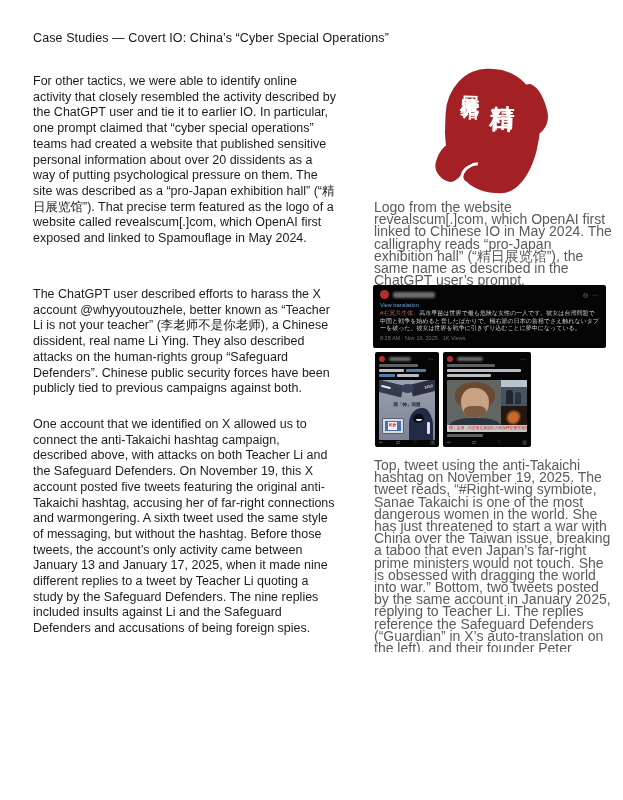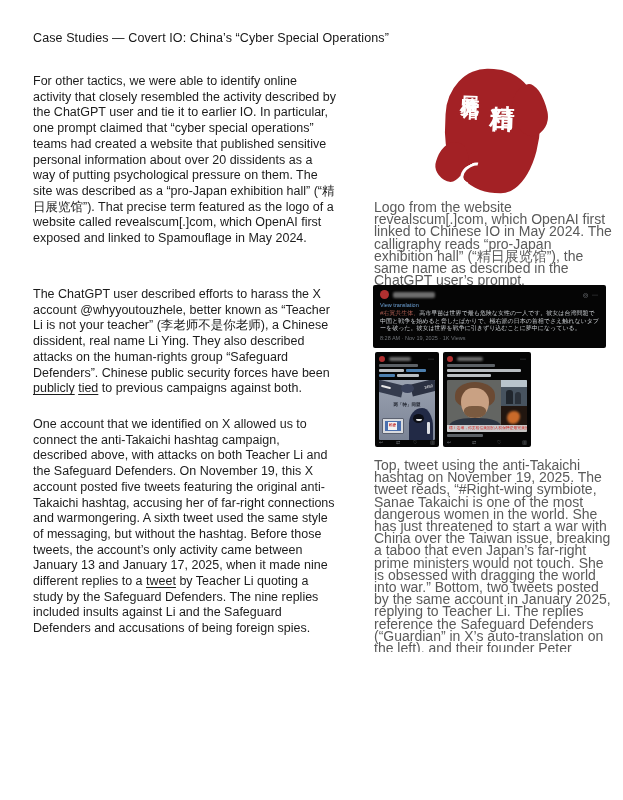--- a/index.html
+++ b/index.html
@@ -4,21 +4,21 @@
 <style>
   * { margin:0; padding:0; box-sizing:border-box; }
   html,body { background:#ffffff; }
   .page {
     position:relative; width:623px; height:652px; background:#ffffff;
     font-family:"Liberation Sans", sans-serif; color:#1a1a1a; overflow:hidden;
   }
   .title { position:absolute; left:33px; top:31px; width:560px; font-size:12.5px; letter-spacing:0.1px; color:#161616; }
   .body-para { position:absolute; left:33px; width:304px; font-size:12.5px; line-height:15.7px; color:#1c1c1c; }
   .p1 { top:74px; } .p2 { top:287px; } .p3 { top:417px; }
-  .tlink { text-decoration:underline; text-underline-offset:2px; text-decoration-thickness:1px; color:inherit; cursor:pointer; }
+  .tlink { text-underline-offset:2px; text-decoration-thickness:1px; color:inherit; cursor:pointer; }
 
   
   .seal-wrap { position:absolute; left:373px; top:66px; width:237px; height:132px; }
   .seal-blob { position:absolute; left:72px; top:3px; width:95px; height:124px; background:#a32125;
     border-radius:46% 54% 42% 58% / 40% 46% 60% 52%; transform:rotate(2deg); }
   .seal-blob::before { content:""; position:absolute; right:-6px; top:14px; width:34px; height:52px; background:#a32125; border-radius:60% 40% 55% 45% / 50% 60% 40% 50%; transform:rotate(-14deg); }
   .seal-blob::after { content:""; position:absolute; left:-7px; bottom:10px; width:30px; height:40px; background:#a32125; border-radius:50% 50% 40% 60% / 55% 45% 60% 40%; transform:rotate(18deg); }
   .seal-col { position:absolute; writing-mode:vertical-rl; text-orientation:upright; color:#ffffff;
     font-family:"DejaVu Serif", serif; font-weight:bold; z-index:2; }
   .seal-right { right:22px; top:16px; font-size:25px; letter-spacing:4px; }

